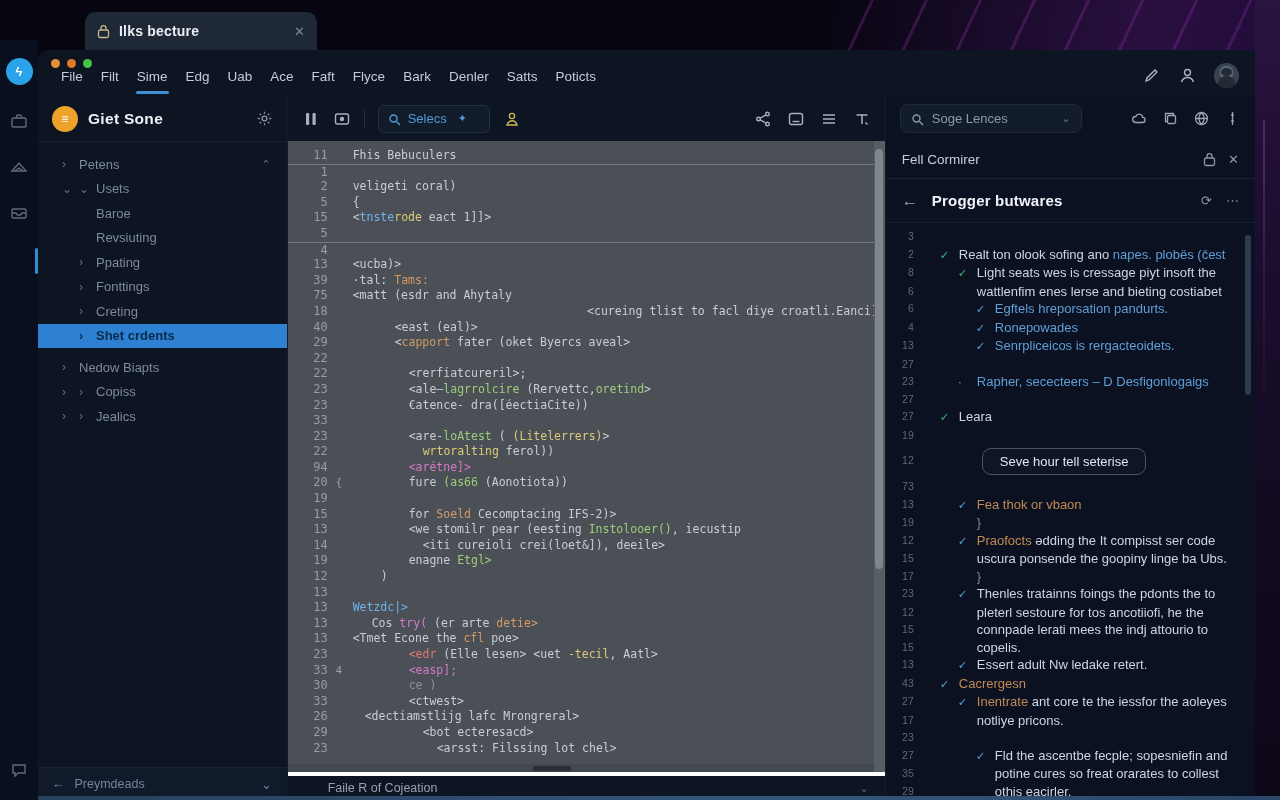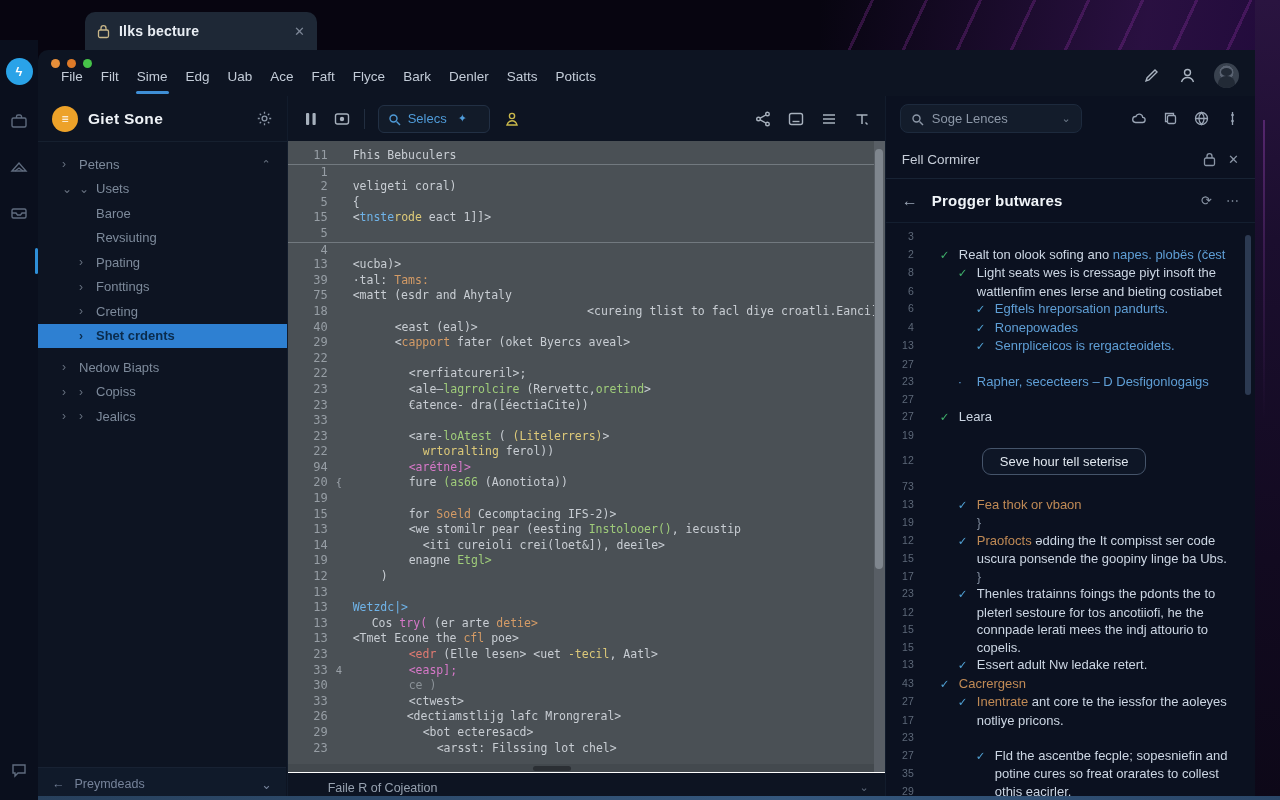--- a/index.html
+++ b/index.html
@@ -125,22 +125,22 @@
   .cl .ln2 { position:absolute; left:48px; top:0; color:#9aa1a8; font-size:10.5px; }
   .cl .ct { display:block; }
   .c-d{color:#c8cdd3;} .c-o{color:#d49b66;} .c-g{color:#9fcc7a;} .c-b{color:#6fb3e8;}
   .c-y{color:#ddc979;} .c-m{color:#d678c8;} .c-r{color:#e07a72;} .c-f{color:#8b9298;}
   .vscroll { position:absolute; right:0; top:0; bottom:0; width:11px; background:#585e65; }
   .vscroll .thumb { position:absolute; left:1.5px; width:8px; top:8px; height:420px;
     background:#7f868e; border-radius:4px; }
   .hscroll { position:absolute; left:0; right:11px; bottom:0; height:8px; background:#43494e; }
   .hscroll .thumb { position:absolute; top:1.5px; height:5px; left:245px; width:38px;
     background:#2b2f34; border-radius:3px; }
-  .estatus { height:28px; border-top:1px solid #ffffff; display:flex; 
-    padding:8px 16px 0 40px; color:#97a2b0; font-size:12.5px; }
+  .estatus { height:28px; border-top:4px solid #ffffff; display:flex; align-items:center;
+    padding:0 16px 0 40px; color:#97a2b0; font-size:12.5px; }
   .estatus .chev { margin-left:auto; color:#5d6878; font-size:11px; }
 
   
   .rpanel { width:393px; background:#0b1120; position:relative; border-left:1px solid #121c2c;
     display:flex; flex-direction:column; }
   .rsearchrow { height:45px; display:flex; align-items:center; padding:0 14px; gap:10px; }
   .searchpill { width:182px; height:29px; background:#131c2b; border:1px solid #1d2a3d;
     border-radius:8px; display:flex; align-items:center; gap:8px; padding:0 10px; }
   .searchpill .mag { width:13px; height:13px; color:#8d98a8; }
   .searchpill .lbl { color:#8d98a8; font-size:13px; flex:1; }
@@ -421,21 +421,21 @@
             <div class="cl"><span class="ln">19</span><span class="ct" style="padding-left: 121px;"><span class="c-d">enagne </span><span class="c-g">Etgl&gt;</span></span></div>
             <div class="cl"><span class="ln">12</span><span class="ct" style="padding-left: 93px;"><span class="c-d">)</span></span></div>
             <div class="cl"><span class="ln">13</span><span class="ct" style="padding-left: 65px;"></span></div>
             <div class="cl"><span class="ln">13</span><span class="ct" style="padding-left: 65px;"><span class="c-b">Wetzdc|&gt;</span></span></div>
             <div class="cl"><span class="ln">13</span><span class="ct" style="padding-left: 84px;"><span class="c-d">Cos </span><span class="c-m">try(</span><span class="c-d"> (er arte </span><span class="c-o">detie&gt;</span></span></div>
             <div class="cl"><span class="ln">13</span><span class="ct" style="padding-left: 65px;"><span class="c-d">&lt;Tmet Econe the </span><span class="c-o">cfl</span><span class="c-d"> poe&gt;</span></span></div>
             <div class="cl"><span class="ln">23</span><span class="ct" style="padding-left: 121px;"><span class="c-r">&lt;edr</span><span class="c-d"> (Elle lesen&gt; &lt;uet </span><span class="c-y">-tecil</span><span class="c-d">, Aatl&gt;</span></span></div>
             <div class="cl"><span class="ln">33</span><span class="ln2">4</span><span class="ct" style="padding-left: 121px;"><span class="c-m">&lt;easp];</span></span></div>
             <div class="cl"><span class="ln">30</span><span class="ct" style="padding-left: 121px;"><span class="c-f">ce )</span></span></div>
             <div class="cl"><span class="ln">33</span><span class="ct" style="padding-left: 121px;"><span class="c-d">&lt;ctwest&gt;</span></span></div>
-            <div class="cl"><span class="ln">26</span><span class="ct" style="padding-left: 119px;"><span class="c-d">&lt;dectiamstlijg lafc Mrongreral&gt;</span></span></div>
+            <div class="cl"><span class="ln">26</span><span class="ct" style="padding-left: 77px;"><span class="c-d">&lt;dectiamstlijg lafc Mrongreral&gt;</span></span></div>
             <div class="cl"><span class="ln">29</span><span class="ct" style="padding-left: 135px;"><span class="c-d">&lt;bot ecteresacd&gt;</span></span></div>
             <div class="cl"><span class="ln">23</span><span class="ct" style="padding-left: 149px;"><span class="c-d">&lt;arsst: Filssing lot chel&gt;</span></span></div>
           </div>
         <div class="vscroll">
             <div class="thumb"></div>
           </div>
         <div class="hscroll">
             <div class="thumb"></div>
           </div>
       </div>

